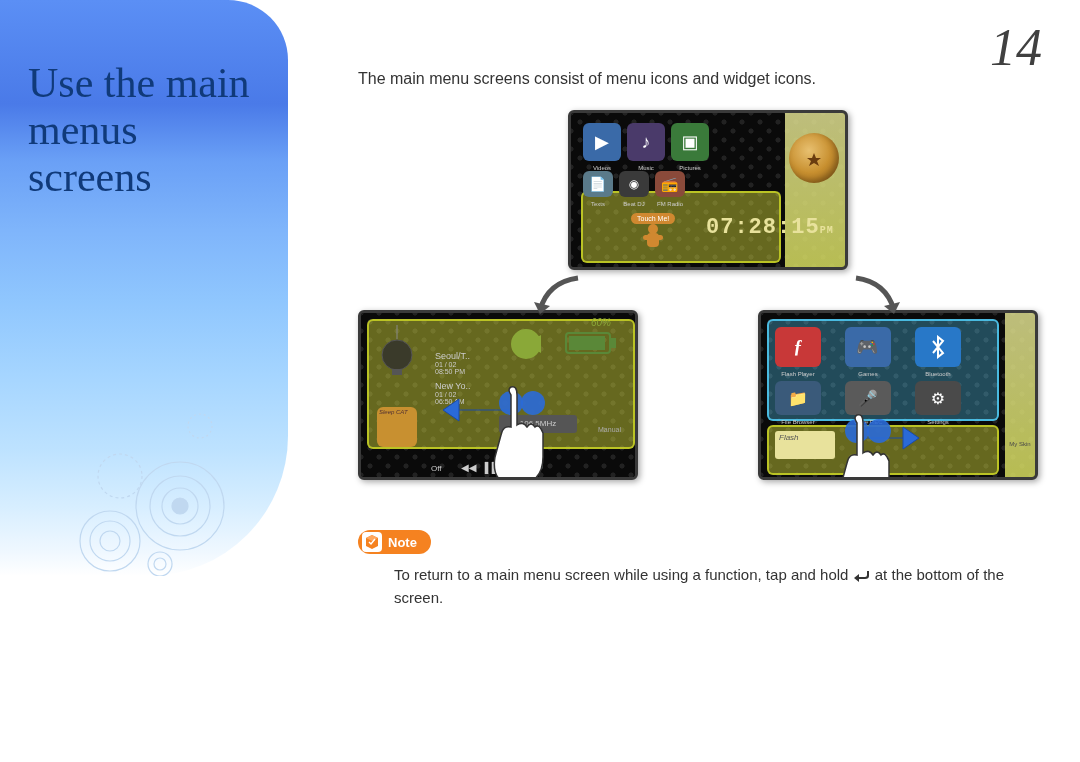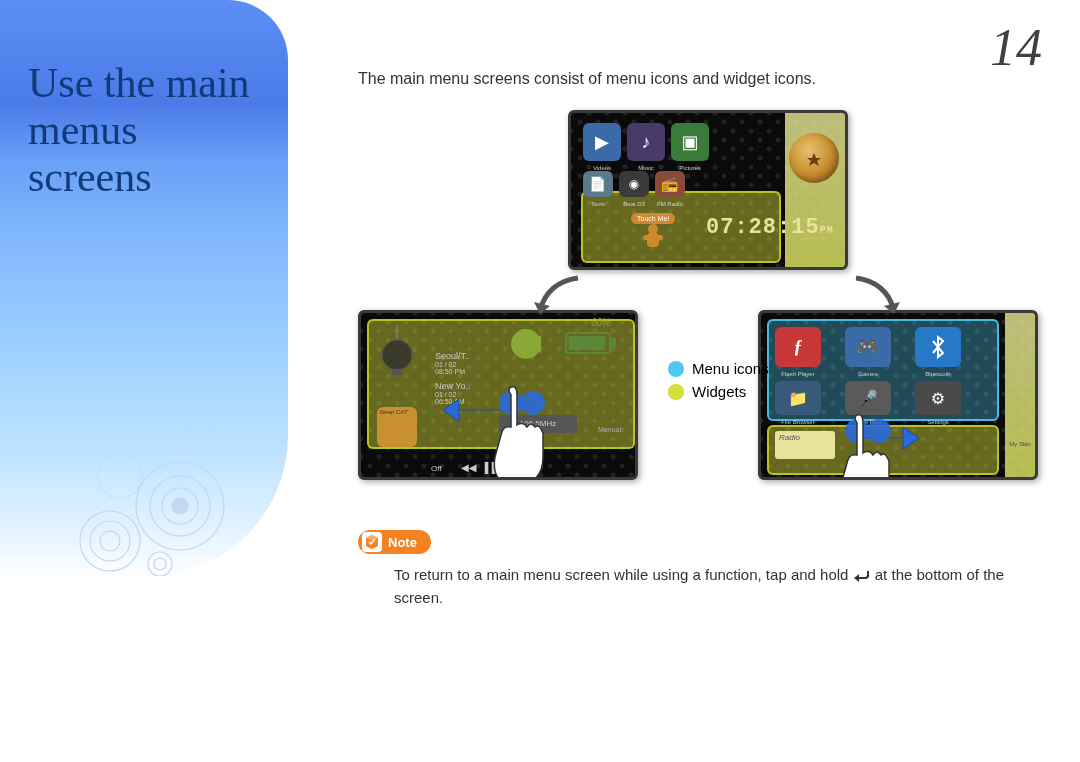--- a/index.html
+++ b/index.html
@@ -375,21 +375,21 @@
                 <path d="M4 6 L14 18 L9 22 L9 2 L14 6 L4 18" fill="none" stroke="#fff" stroke-width="2"></path>
               </svg>
             <span class="mini-label">Bluetooth</span>
           </div>
         </div>
         <div class="icon-row" style="top:68px;left:14px;gap:24px;">
           <div class="mini-icon" style="background:#3a5a7a;width:46px;height:34px;font-size:16px;">📁<span class="mini-label">File Browser</span></div>
           <div class="mini-icon" style="background:#5a5a5a;width:46px;height:34px;font-size:16px;">🎤<span class="mini-label">Voice REC</span></div>
           <div class="mini-icon" style="background:#4a4a4a;width:46px;height:34px;font-size:16px;">⚙<span class="mini-label">Settings</span></div>
         </div>
-        <div class="memo-box" style="top:118px;left:14px;">Radio</div>
+        <div class="memo-box" style="top:118px;left:14px;">Flash</div>
 
         <svg class="swipe-arrow" style="top:110px;left:90px;" viewBox="0 0 70 30">
           <path d="M2 15 L52 15 L52 4 L68 15 L52 26 L52 15" fill="#2a6ad8" stroke="#1a4aa8" stroke-width="1"></path>
         </svg>
         <svg class="hand" style="top:100px;left:56px;" viewBox="0 0 90 110">
           <ellipse cx="40" cy="18" rx="12" ry="12" fill="#2a6ad8" opacity="0.9"></ellipse>
           <ellipse cx="62" cy="18" rx="12" ry="12" fill="#2a6ad8" opacity="0.9"></ellipse>
           <path d="M40 10 Q36 4 40 2 Q46 0 46 10 L46 40 Q52 36 56 42 Q60 36 64 42 Q68 38 72 48 L72 72 Q72 96 50 100 L40 100 Q20 96 24 72 L30 50 Q32 40 40 42 Z" fill="#fff" stroke="#333" stroke-width="1.5"></path>
         </svg>
       </div>
@@ -397,30 +397,20 @@
 
     <svg class="arrow-curve" style="top:160px;left:170px;" viewBox="0 0 60 50">
       <path d="M50 8 Q20 12 12 40" fill="none" stroke="#555" stroke-width="5"></path>
       <path d="M6 32 L12 44 L22 36 Z" fill="#555"></path>
     </svg>
     <svg class="arrow-curve" style="top:160px;left:488px;" viewBox="0 0 60 50">
       <path d="M10 8 Q40 12 48 40" fill="none" stroke="#555" stroke-width="5"></path>
       <path d="M54 32 L48 44 L38 36 Z" fill="#555"></path>
     </svg>
 
-    <div class="legend">
-      <div class="legend-row">
-        <div class="dot dot-blue"></div>
-        <span>Menu icons</span>
-      </div>
-      <div class="legend-row">
-        <div class="dot dot-yellow"></div>
-        <span>Widgets</span>
-      </div>
-    </div>
   </div>
 
   <div class="note-block">
     <div class="note-badge">
       <span class="note-badge-cube">
         <svg width="16" height="16" viewBox="0 0 16 16">
           <path d="M8 1 L14 4 L14 12 L8 15 L2 12 L2 4 Z" fill="#f58220"></path>
           <path d="M8 1 L14 4 L8 7 L2 4 Z" fill="#ffa860"></path>
           <path d="M5 8 L7 10 L11 5" fill="none" stroke="#fff" stroke-width="1.5"></path>
         </svg>

